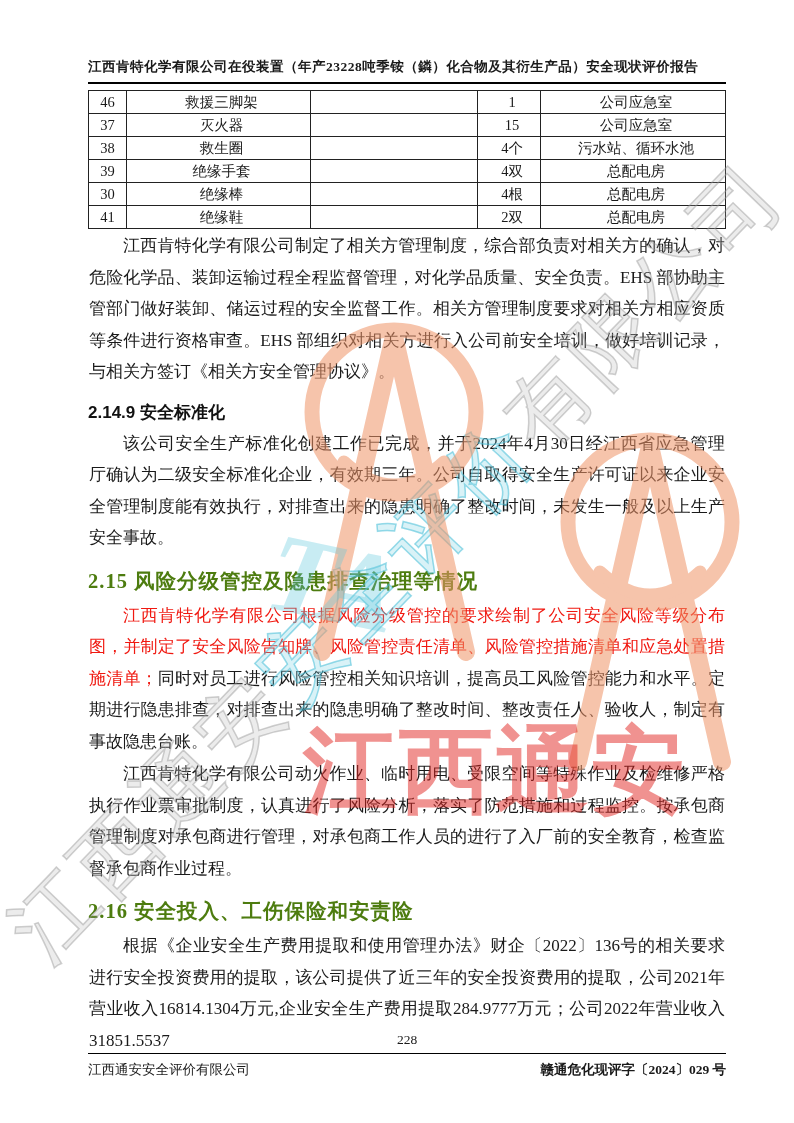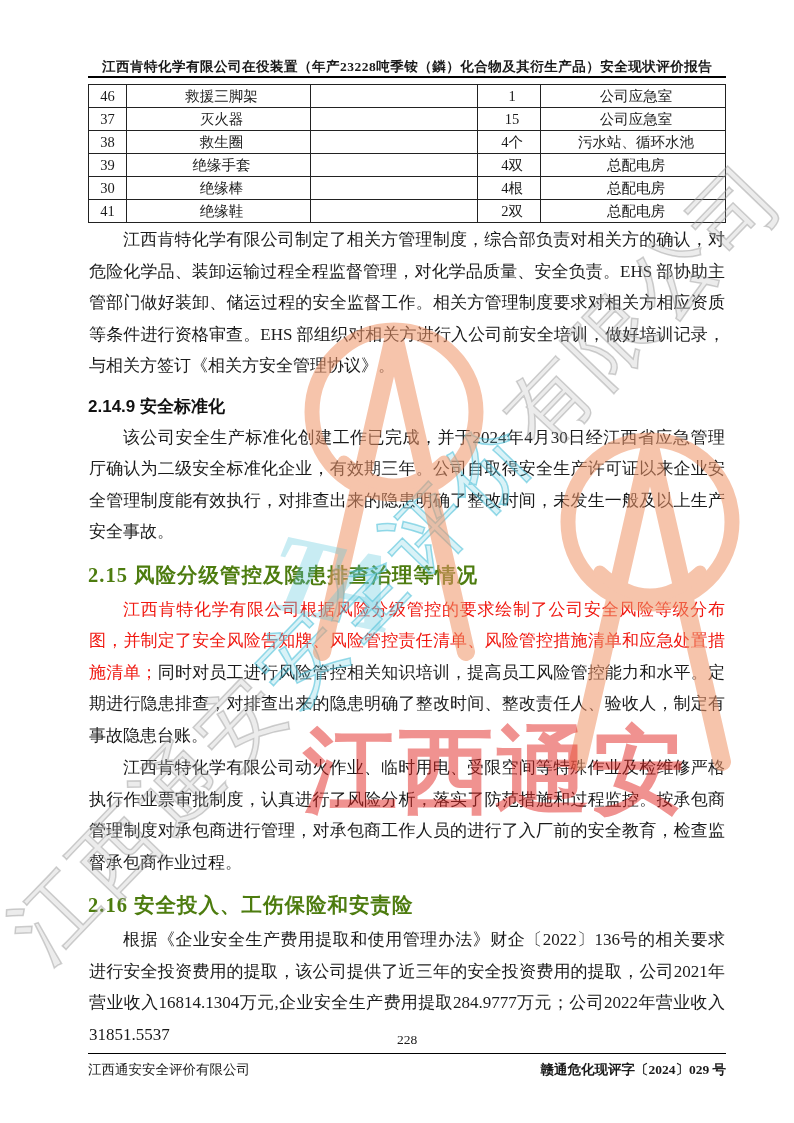--- a/index.html
+++ b/index.html
@@ -4,22 +4,22 @@
 <style>
   html,body { margin:0; padding:0; background:#888; }
   .page {
     width:794px; height:1123px; position:relative; margin:0 auto;
     background:#ffffff; overflow:hidden;
     font-family:"Liberation Serif","DejaVu Serif",serif; color:#1a1a1a;
   }
   
   .content { position:absolute; inset:0; z-index:1; padding:58px 68px 0 88px; box-sizing:border-box; }
   .header-title {
-    font-size:13.5px; font-weight:bold; text-align:center;
-    padding-bottom:0; border-bottom:2px solid #000; letter-spacing:0.5px;
+    font-size:13.5px; font-weight:bold; 
+    padding-bottom:6px; border-bottom:2px solid #000; letter-spacing:0.5px;
   }
   table.equip { width:100%; border-collapse:collapse; table-layout:fixed; margin-top:6px; font-size:14.5px; }
   table.equip td { border:1px solid #222; height:22px; padding:0 4px 0 10px; overflow:hidden; white-space:nowrap;text-align:center; }
   table.equip td.c0 { text-align:center; padding:0; }
   col.w0{width:38px} col.w1{width:184px} col.w2{width:167px} col.w3{width:63px}
   h3.sec {
     font-family:"Liberation Sans","DejaVu Sans",sans-serif;
     font-size:17px; font-weight:bold; margin:13px 0 4px; color:#111;
   }
   h2.sec {

